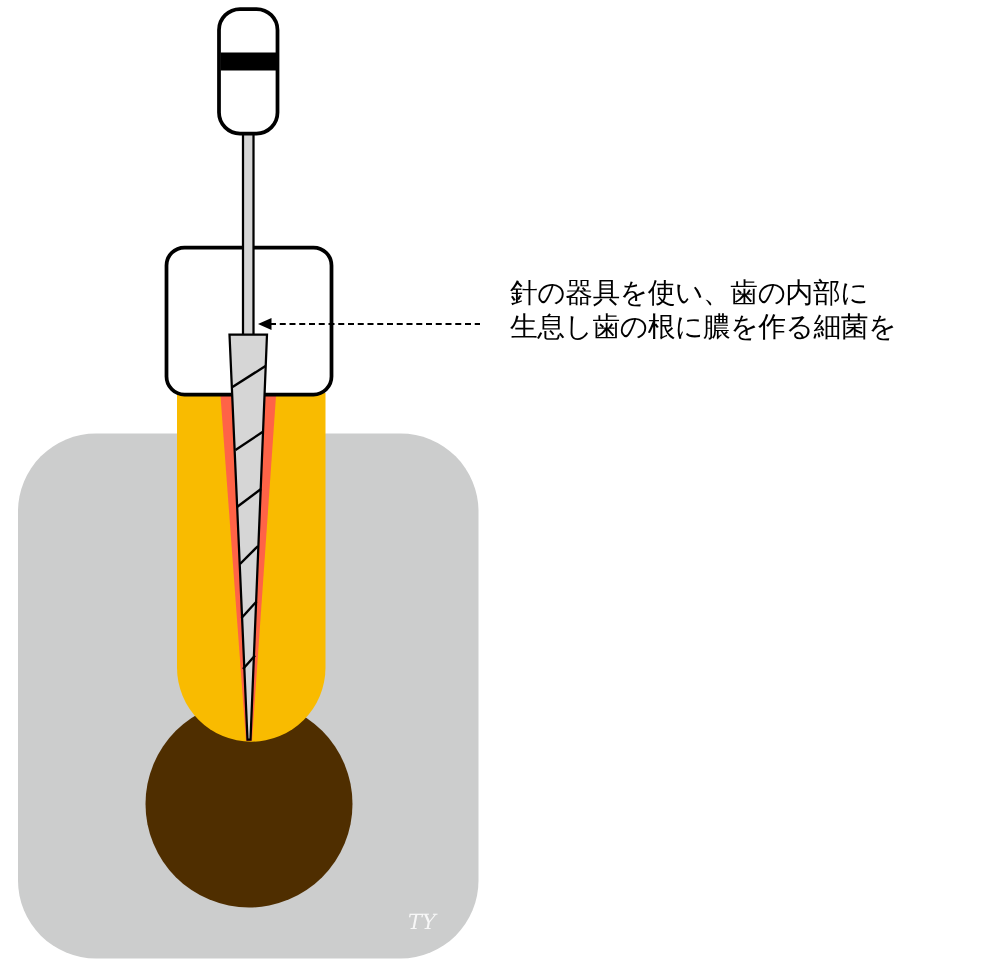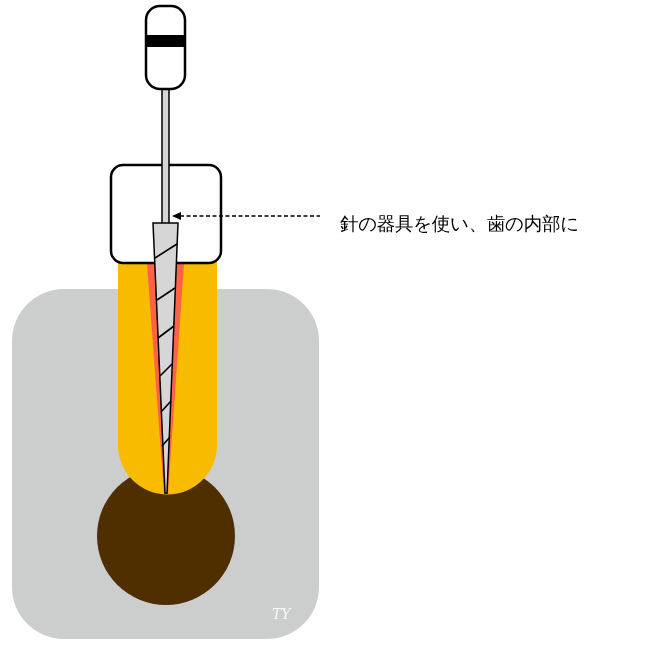--- a/index.html
+++ b/index.html
@@ -1,18 +1,18 @@
 <!DOCTYPE html>
 <html><head>
 <meta charset="utf-8">
 <style>
   html, body { margin:0; padding:0; background:#ffffff; }
   body { width:665px; height:650px; position:relative; overflow:hidden; font-family:"DejaVu Sans", sans-serif; }
   #stage { position:absolute; left:0; top:0; width:665px; height:650px; }
-  .caption { position:absolute; left:340px; top:212px; font-family:"DejaVu Sans", sans-serif; font-size:18.5px; line-height:23px; color:#000; white-space:nowrap; letter-spacing:-0.3px; }
+  .caption { position:absolute; left:340px; top:184px; font-family:"DejaVu Sans", sans-serif; font-size:18.5px; line-height:23px; color:#000; white-space:nowrap; letter-spacing:-0.3px; }
   .caption div { height:23px; }
   .sig { font-family:"DejaVu Serif", serif; font-style:italic; font-size:14px; fill:#ffffff; opacity:0.85; }
 </style>
 </head>
 <body>
 
 <svg id="stage" width="665" height="650" viewBox="0 0 665 650" xmlns="http://www.w3.org/2000/svg">
 
   <rect x="12" y="289" width="307" height="350" rx="52" ry="52" fill="#cccdcd"></rect>
 
@@ -41,13 +41,14 @@
   <rect x="147" y="35" width="37" height="12" fill="#000"></rect>
 
   <line x1="180" y1="216" x2="320" y2="216" stroke="#000" stroke-width="1.3" stroke-dasharray="4,2.5"></line>
   <polygon points="172,216 181,212 181,220" fill="#000"></polygon>
 
   <text class="sig" x="272" y="619">TY</text>
 </svg>
 
 <div class="caption">
   <div>針の器具を使い、歯の内部に</div>
+  <div>生息し歯の根に膿を作る細菌を</div>
 </div>
 
 </body></html>

